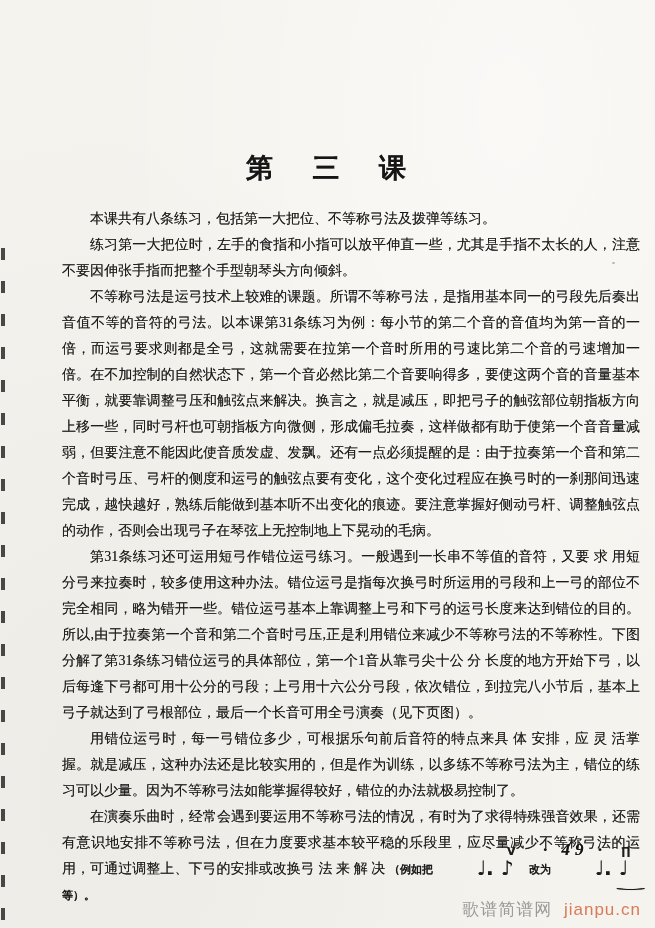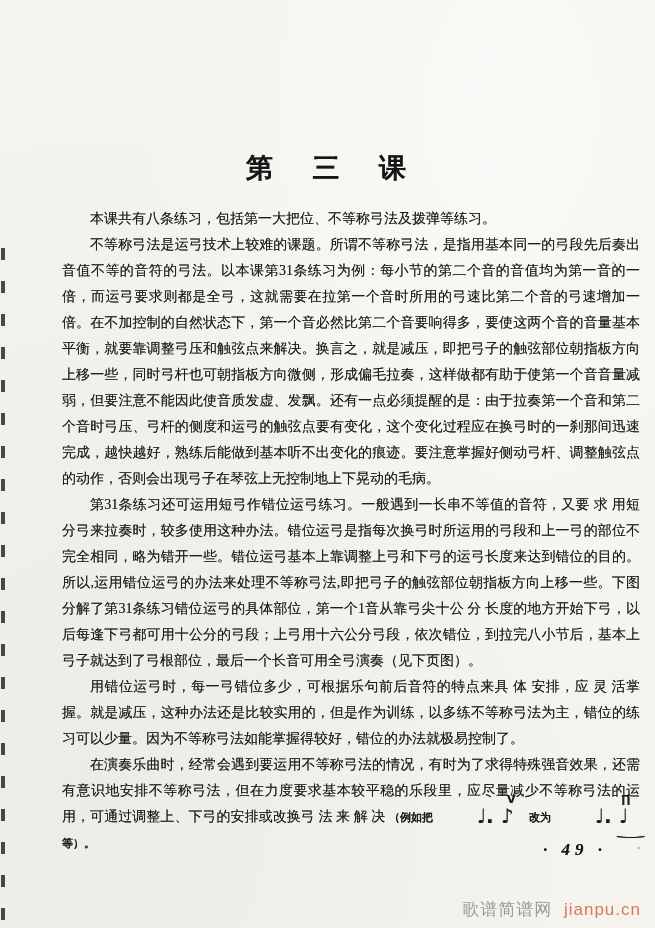--- a/index.html
+++ b/index.html
@@ -87,22 +87,23 @@
 
   <div class="speck s1"></div>
   <div class="speck s2"></div>
   <div class="speck s3"></div>
   <div class="speck s4"></div>
 
   <h1 class="title">第 三 课</h1>
 
   <div class="body-text">
     <p>本课共有八条练习，包括第一大把位、不等称弓法及拨弹等练习。</p>
+    <p>练习第一大把位时，左手的食指和小指可以放平伸直一些，尤其是手指不太长的人，注意不要因伸张手指而把整个手型朝琴头方向倾斜。</p>
     <p>不等称弓法是运弓技术上较难的课题。所谓不等称弓法，是指用基本同一的弓段先后奏出音值不等的音符的弓法。以本课第31条练习为例：每小节的第二个音的音值均为第一音的一倍，而运弓要求则都是全弓，这就需要在拉第一个音时所用的弓速比第二个音的弓速增加一倍。在不加控制的自然状态下，第一个音必然比第二个音要响得多，要使这两个音的音量基本平衡，就要靠调整弓压和触弦点来解决。换言之，就是减压，即把弓子的触弦部位朝指板方向上移一些，同时弓杆也可朝指板方向微侧，形成偏毛拉奏，这样做都有助于使第一个音音量减弱，但要注意不能因此使音质发虚、发飘。还有一点必须提醒的是：由于拉奏第一个音和第二个音时弓压、弓杆的侧度和运弓的触弦点要有变化，这个变化过程应在换弓时的一刹那间迅速完成，越快越好，熟练后能做到基本听不出变化的痕迹。要注意掌握好侧动弓杆、调整触弦点的动作，否则会出现弓子在琴弦上无控制地上下晃动的毛病。</p>
-    <p>第31条练习还可运用短弓作错位运弓练习。一般遇到一长串不等值的音符，又要 求 用短分弓来拉奏时，较多使用这种办法。错位运弓是指每次换弓时所运用的弓段和上一弓的部位不完全相同，略为错开一些。错位运弓基本上靠调整上弓和下弓的运弓长度来达到错位的目的。所以,运用错位运弓的办法来处理不等称弓法,即把弓子的触弦部位朝指板方向上移一些。下图分解了第31条练习错位运弓的具体部位，第一个1音从靠弓尖十公 分 长度的地方开始下弓，以后每逢下弓都可用十公分的弓段；上弓用十六公分弓段，依次错位，到拉完八小节后，基本上弓子就达到了弓根部位，最后一个长音可用全弓演奏（见下页图）。</p>
+    <p>第31条练习还可运用短弓作错位运弓练习。一般遇到一长串不等值的音符，又要 求 用短分弓来拉奏时，较多使用这种办法。错位运弓是指每次换弓时所运用的弓段和上一弓的部位不完全相同，略为错开一些。错位运弓基本上靠调整上弓和下弓的运弓长度来达到错位的目的。所以,由于拉奏第一个音和第二个音时弓压,正是利用错位来减少不等称弓法的不等称性。下图分解了第31条练习错位运弓的具体部位，第一个1音从靠弓尖十公 分 长度的地方开始下弓，以后每逢下弓都可用十公分的弓段；上弓用十六公分弓段，依次错位，到拉完八小节后，基本上弓子就达到了弓根部位，最后一个长音可用全弓演奏（见下页图）。</p>
     <p>用错位运弓时，每一弓错位多少，可根据乐句前后音符的特点来具 体 安排，应 灵 活掌握。就是减压，这种办法还是比较实用的，但是作为训练，以多练不等称弓法为主，错位的练习可以少量。因为不等称弓法如能掌握得较好，错位的办法就极易控制了。</p>
     <p>
       <span>在演奏乐曲时，经常会遇到要运用不等称弓法的情况，有时为了求得特殊强音效果，还需有意识地安排不等称弓法，但在力度要求基本较平稳的乐段里，应尽量减少不等称弓法的运用，可通过调整上、下弓的安排或改换弓 法 来 解 决</span>
       <span class="notation-small">（例如把</span>
       <span class="note-group"><span class="bow-mark">V</span><span>♩. ♪</span></span>
       <span class="notation-small">改为</span>
       <span class="note-group"><span class="bow-mark">∏</span><span>♩. ♩</span><span class="slur">‿</span></span>
       <span class="notation-small">等）。</span>
     </p>
   </div>

